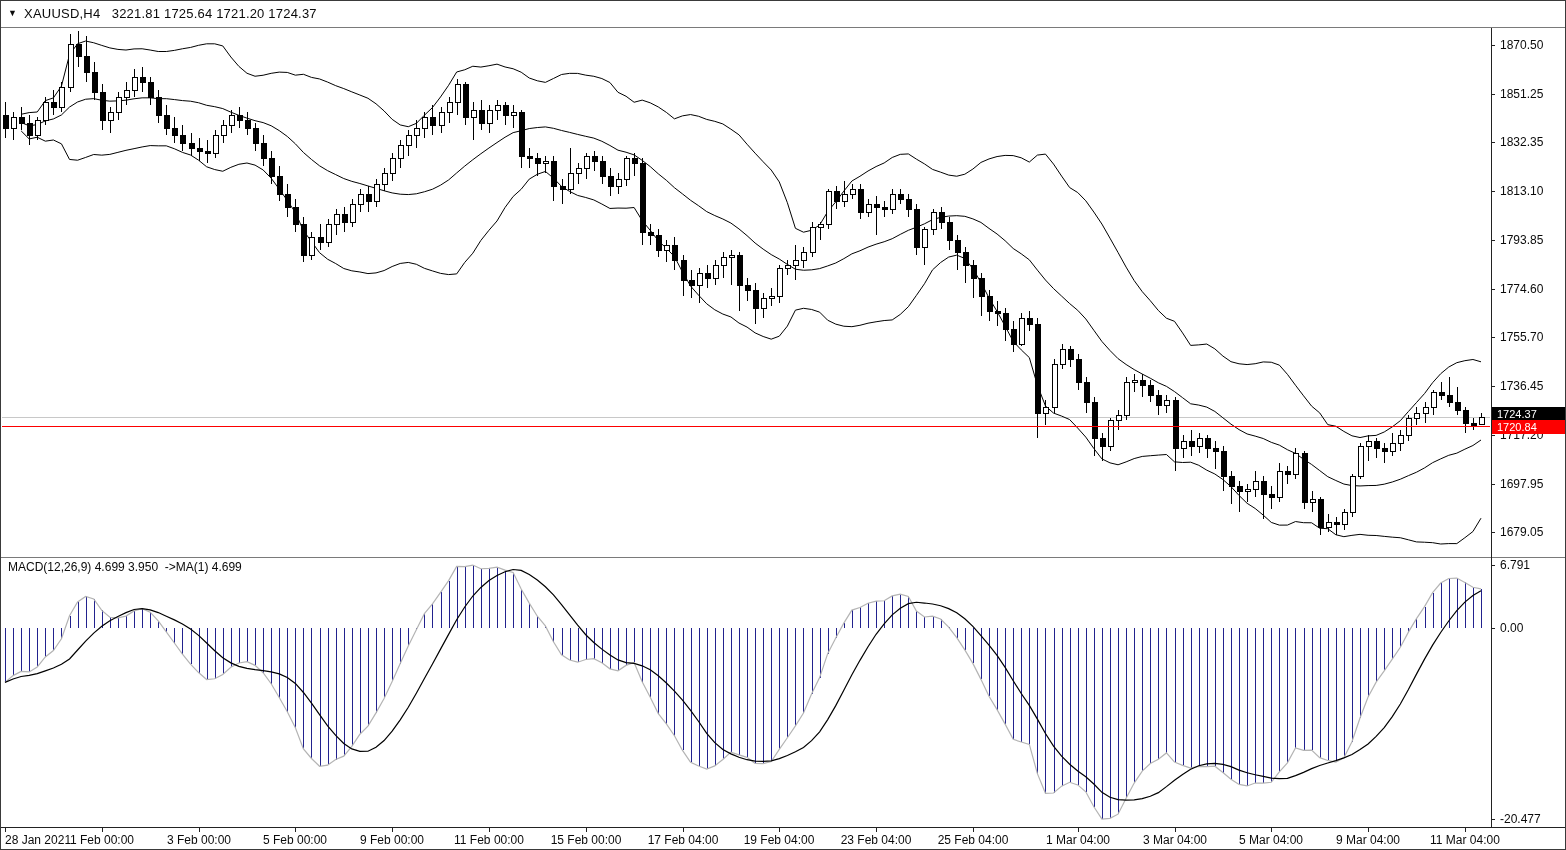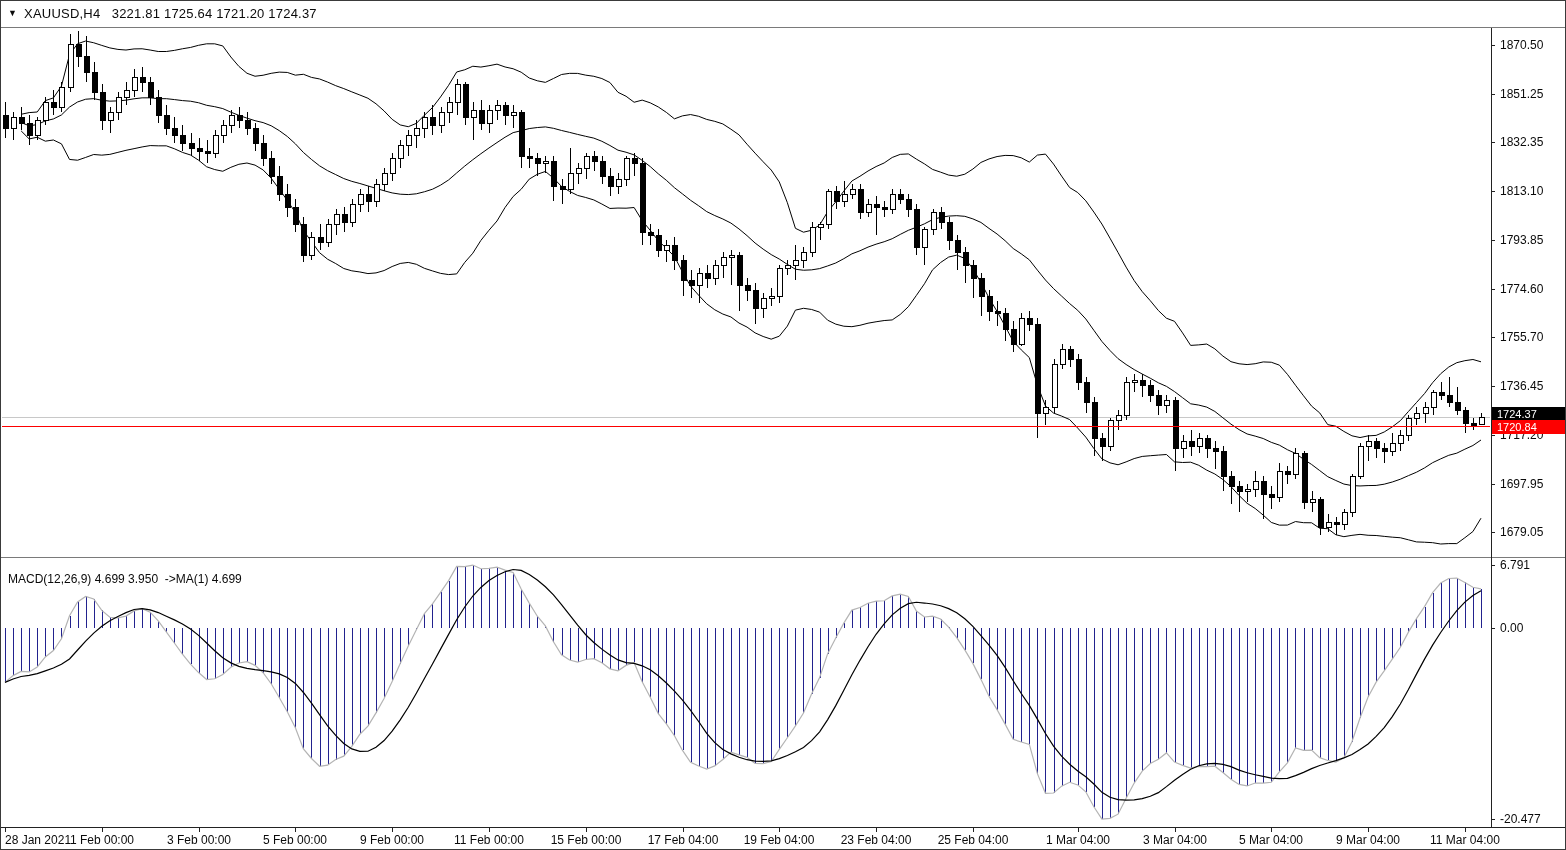--- a/index.html
+++ b/index.html
@@ -9,21 +9,21 @@
     box-sizing:border-box;border:1px solid #3a3a3a;
   }
   #chart{position:absolute;left:0;top:0;}
   .header-quote{
     position:absolute;left:7px;top:5px;font-size:13px;color:#0a0a0a;
     white-space:pre;letter-spacing:0.2px;z-index:5;
   }
   .header-quote .marker{font-size:9px;vertical-align:2px;margin-right:7px;}
   .macd-title{
     position:absolute;left:7px;top:559px;font-size:12px;color:#0a0a0a;
-    white-space:pre;z-index:5;margin-top:12px;
+    white-space:pre;z-index:5;
   }
   .price-tag{
     position:absolute;left:1491px;width:75px;height:14px;z-index:6;
     font-size:11px;line-height:14px;color:#ffffff;padding-left:5px;
     box-sizing:border-box;white-space:pre;
   }
   #last-tag{background:#000000;top:406px;}
   #bid-tag{background:#fd0000;top:419px;}
 </style>
 </head>

